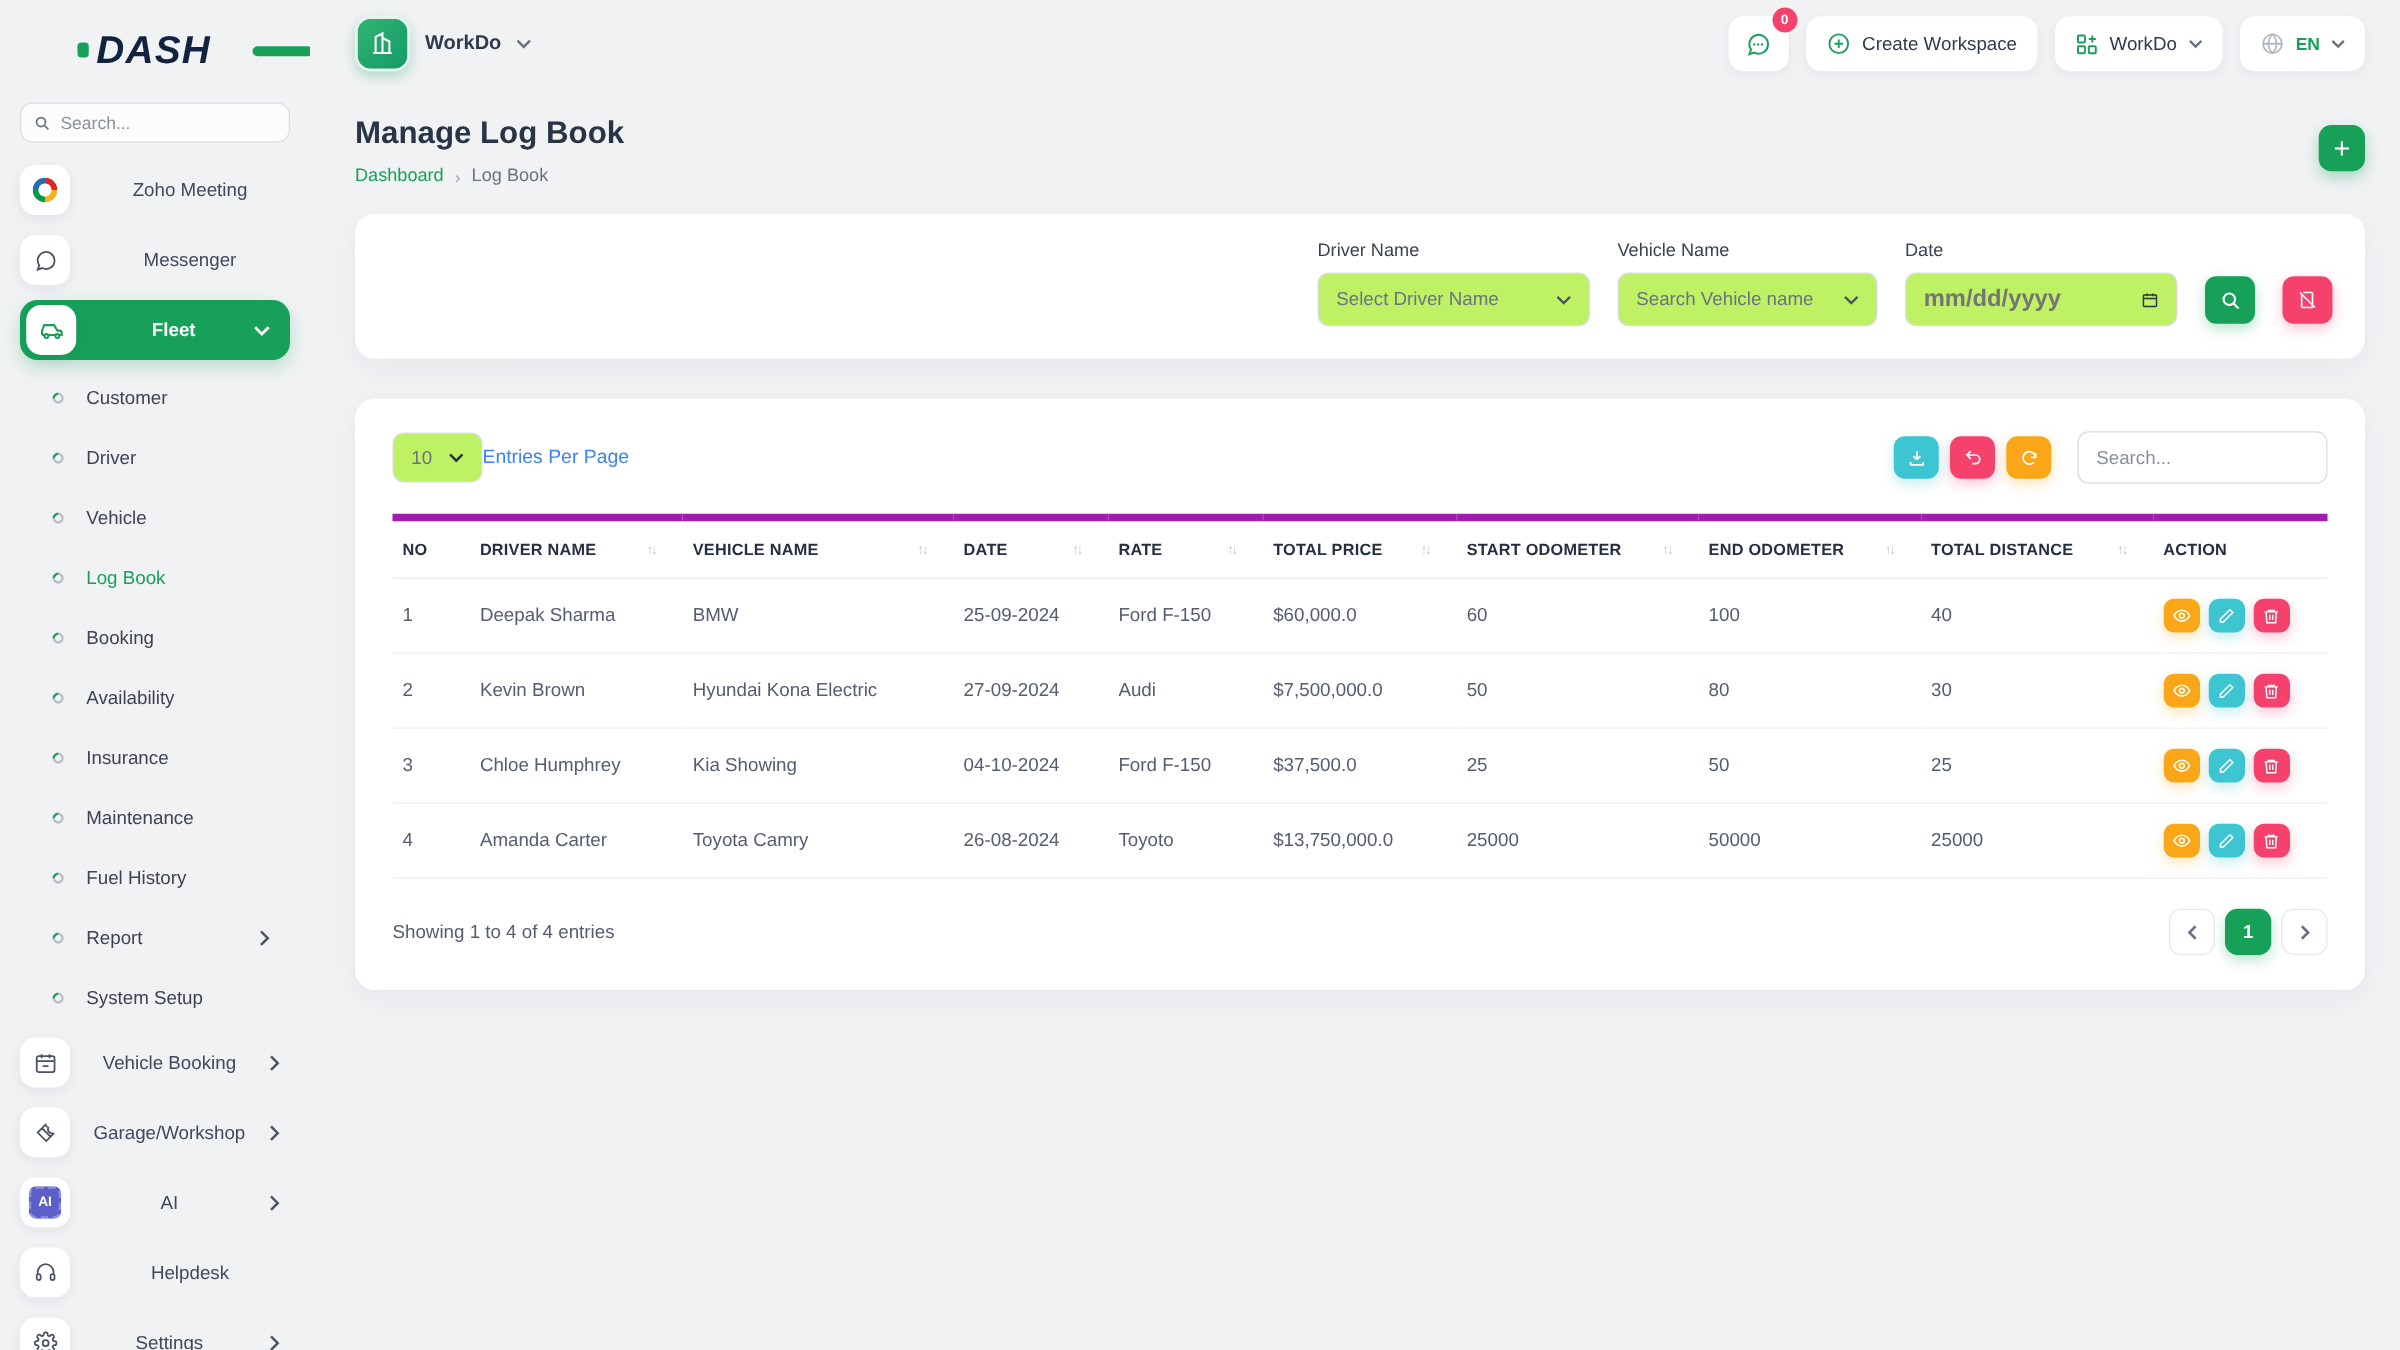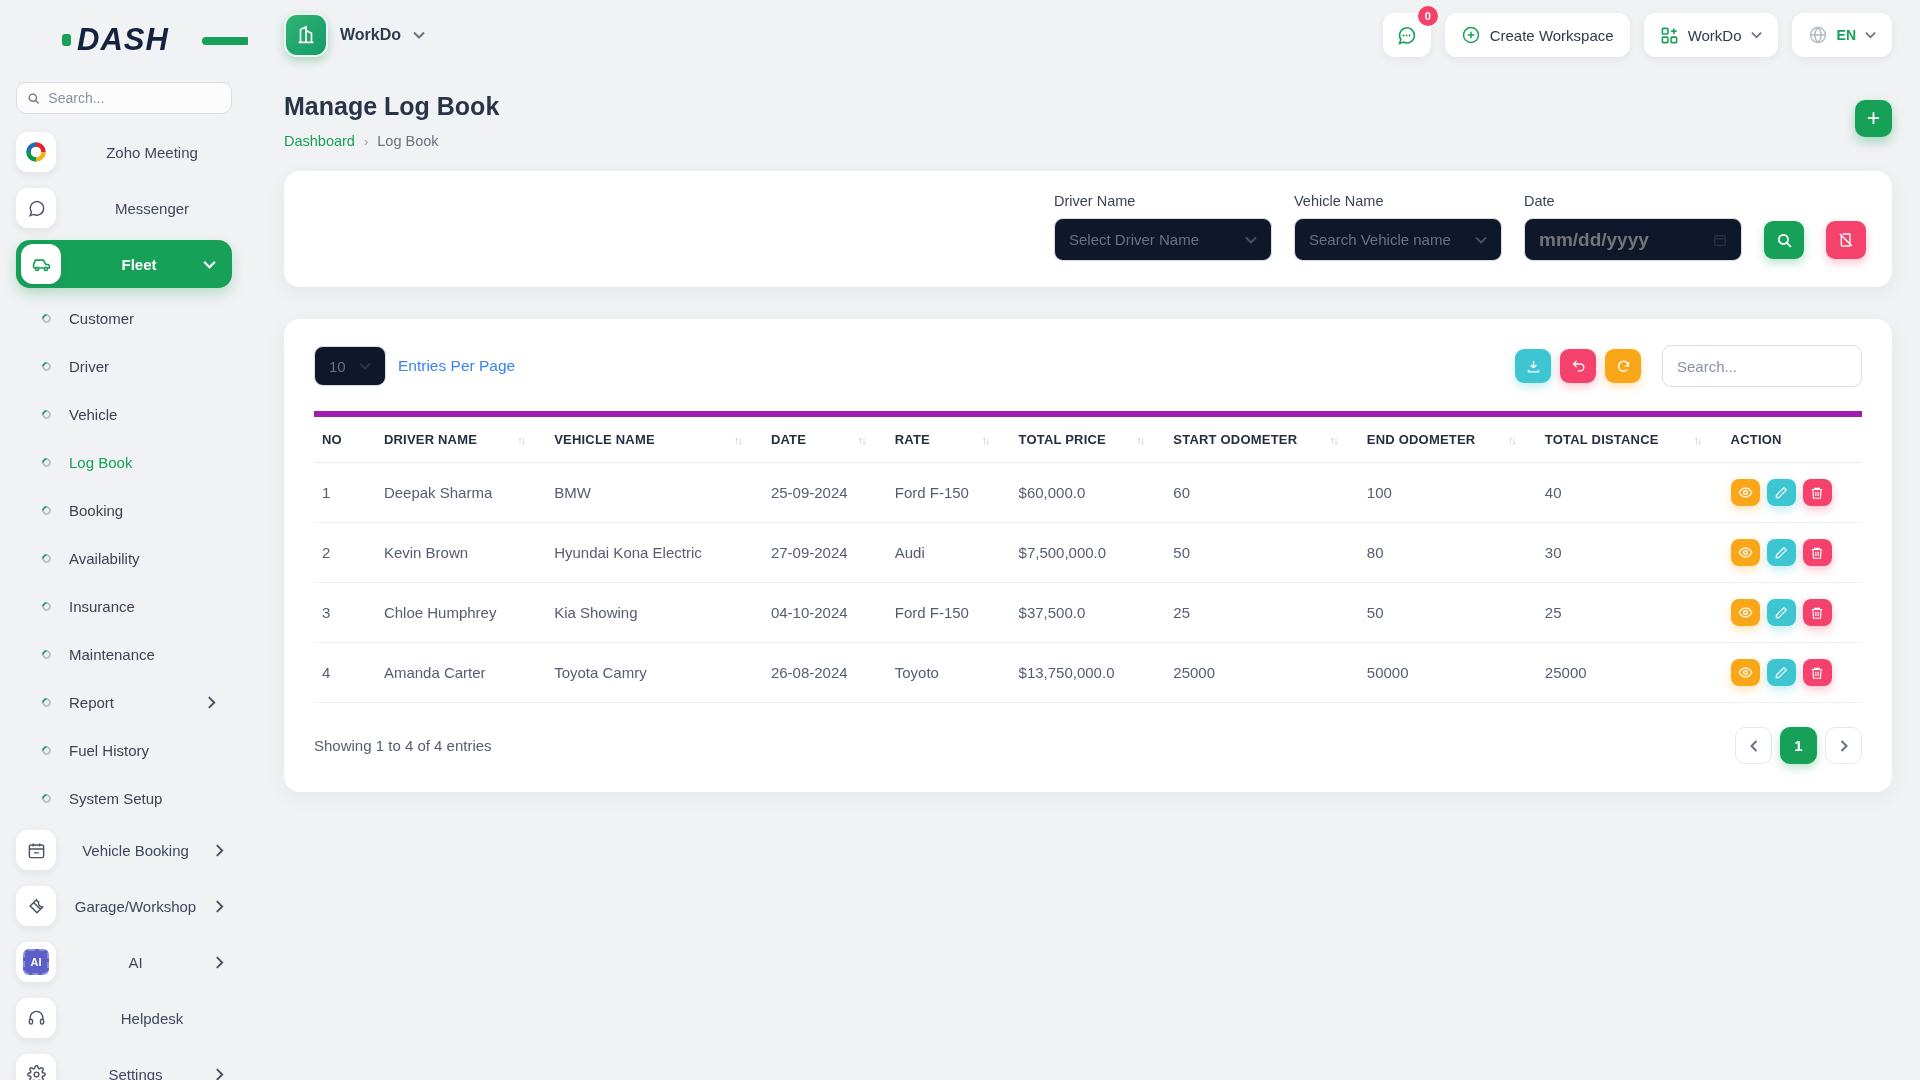--- a/index.html
+++ b/index.html
@@ -46,34 +46,34 @@
   .breadcrumb { display:flex; align-items:center; gap:9px; margin-top:12px; font-size:14.5px; }
   .crumb-link { color:#17a158; cursor:pointer; }
   .crumb-sep { color:#98a0ad; font-size:13px; }
   .crumb-cur { color:#6b7280; }
   .add-btn { width:37px; height:37px; border-radius:10px; background:#17a158; color:#fff; font-size:23px; font-weight:500; display:flex; align-items:center; justify-content:center; box-shadow:0 5px 12px rgba(23,161,88,.35); cursor:pointer; border:none; margin-top:8px; }
 
   .card { background:#fff; border-radius:16px; box-shadow:0 6px 22px rgba(25,35,60,.05); }
   .filter-card { margin-top:22px; padding:22px 26px 26px; display:flex; justify-content:flex-end; align-items:flex-end; gap:22px; }
   .f-field { display:flex; flex-direction:column; gap:9px; }
   .f-label { font-size:14.5px; color:#3a4354; }
-  .control { height:43px; border:1px solid #d8dce3; border-radius:9px; background:#0f172a; display:flex; align-items:center; padding:0 14px; font-size:15px; color:#6b7280; gap:10px; cursor:pointer; }
+  .control { height:43px; border:1px solid #d8dce3; border-radius:9px; background:#bef264; display:flex; align-items:center; padding:0 14px; font-size:15px; color:#6b7280; gap:10px; cursor:pointer; }
   .control .grow { flex:1; }
   .sel-driver { width:218px; } .sel-vehicle { width:208px; } .inp-date { width:218px; }
   .inp-date input { border:none; outline:none; width:100%; font-size:19px; color:#6b7280; font-family:inherit; background:transparent;font-weight:bold; }
   .sqbtn { width:40px; height:38px; border-radius:9px; border:none; display:flex; align-items:center; justify-content:center; cursor:pointer; }
   .btn-green { background:#17a158; box-shadow:0 4px 10px rgba(23,161,88,.3); }
   .btn-pink { background:#f4426c; box-shadow:0 4px 10px rgba(244,66,108,.3); }
   .btn-teal { background:#3dc5d2; box-shadow:0 4px 10px rgba(61,197,210,.3); }
   .btn-orange { background:#f9a719; box-shadow:0 4px 10px rgba(249,167,25,.3); }
   .filter-card .sqbtn { margin-bottom:2px; }
 
   .table-card { margin-top:32px; padding:26px 30px 28px; }
   .toolbar { display:flex; align-items:center; justify-content:space-between; margin-bottom:24px; }
-  .tb-left { display:flex; align-items:center; gap:12px; }
+  .tb-left { display:flex; align-items:center; gap:0; }
   .entries-sel { width:72px; height:40px; }
   .entries-label { font-size:15.5px; color:#3b82f6; }
   .tb-right { display:flex; align-items:center; gap:9px; }
   .tb-right .sqbtn { width:36px; height:34px; }
   .tbl-search { width:200px; height:42px; border:1px solid #d8dce3; border-radius:9px; margin-left:12px; padding:0 14px; font-size:15px; color:#5a6272; outline:none; font-family:inherit; }
   .tbl-search::placeholder { color:#8a919e; }
 
   table { width:100%; border-collapse:collapse; }
   thead th { border-top:6px solid #a21caf; border-bottom:1px solid #e8eaef; font-size:13px; font-weight:700; color:#252f3f; text-transform:uppercase; text-align:left; padding:15px 8px; letter-spacing:.2px; }
   thead th .th-in { display:flex; align-items:center; justify-content:space-between; gap:6px; }
@@ -167,30 +167,30 @@
         <div class="sub-item">
           <span class="dot"></span>
           <span class="sub-label">Insurance</span>
         </div>
         <div class="sub-item">
           <span class="dot"></span>
           <span class="sub-label">Maintenance</span>
         </div>
         <div class="sub-item">
           <span class="dot"></span>
+          <span class="sub-label">Fuel History</span>
+        </div>
+        <div class="sub-item">
+          <span class="dot"></span>
           <span class="sub-label">Report</span>
           <span class="chev-r" style="padding-right:16px">
             <svg width="9" height="13" viewBox="0 0 8 12" fill="none" stroke="#4a5263" stroke-width="1.8">
               <path d="M1.5 1l5 5-5 5"></path>
             </svg>
           </span>
-        </div>
-        <div class="sub-item">
-          <span class="dot"></span>
-          <span class="sub-label">Fuel History</span>
         </div>
         <div class="sub-item">
           <span class="dot"></span>
           <span class="sub-label">System Setup</span>
         </div>
       </div>
     <div id="bottom-items">
         <div class="side-item">
           <span class="icon-tile">
             <svg width="19" height="19" viewBox="0 0 24 24" fill="none" stroke="#4a5263" stroke-width="1.8">

